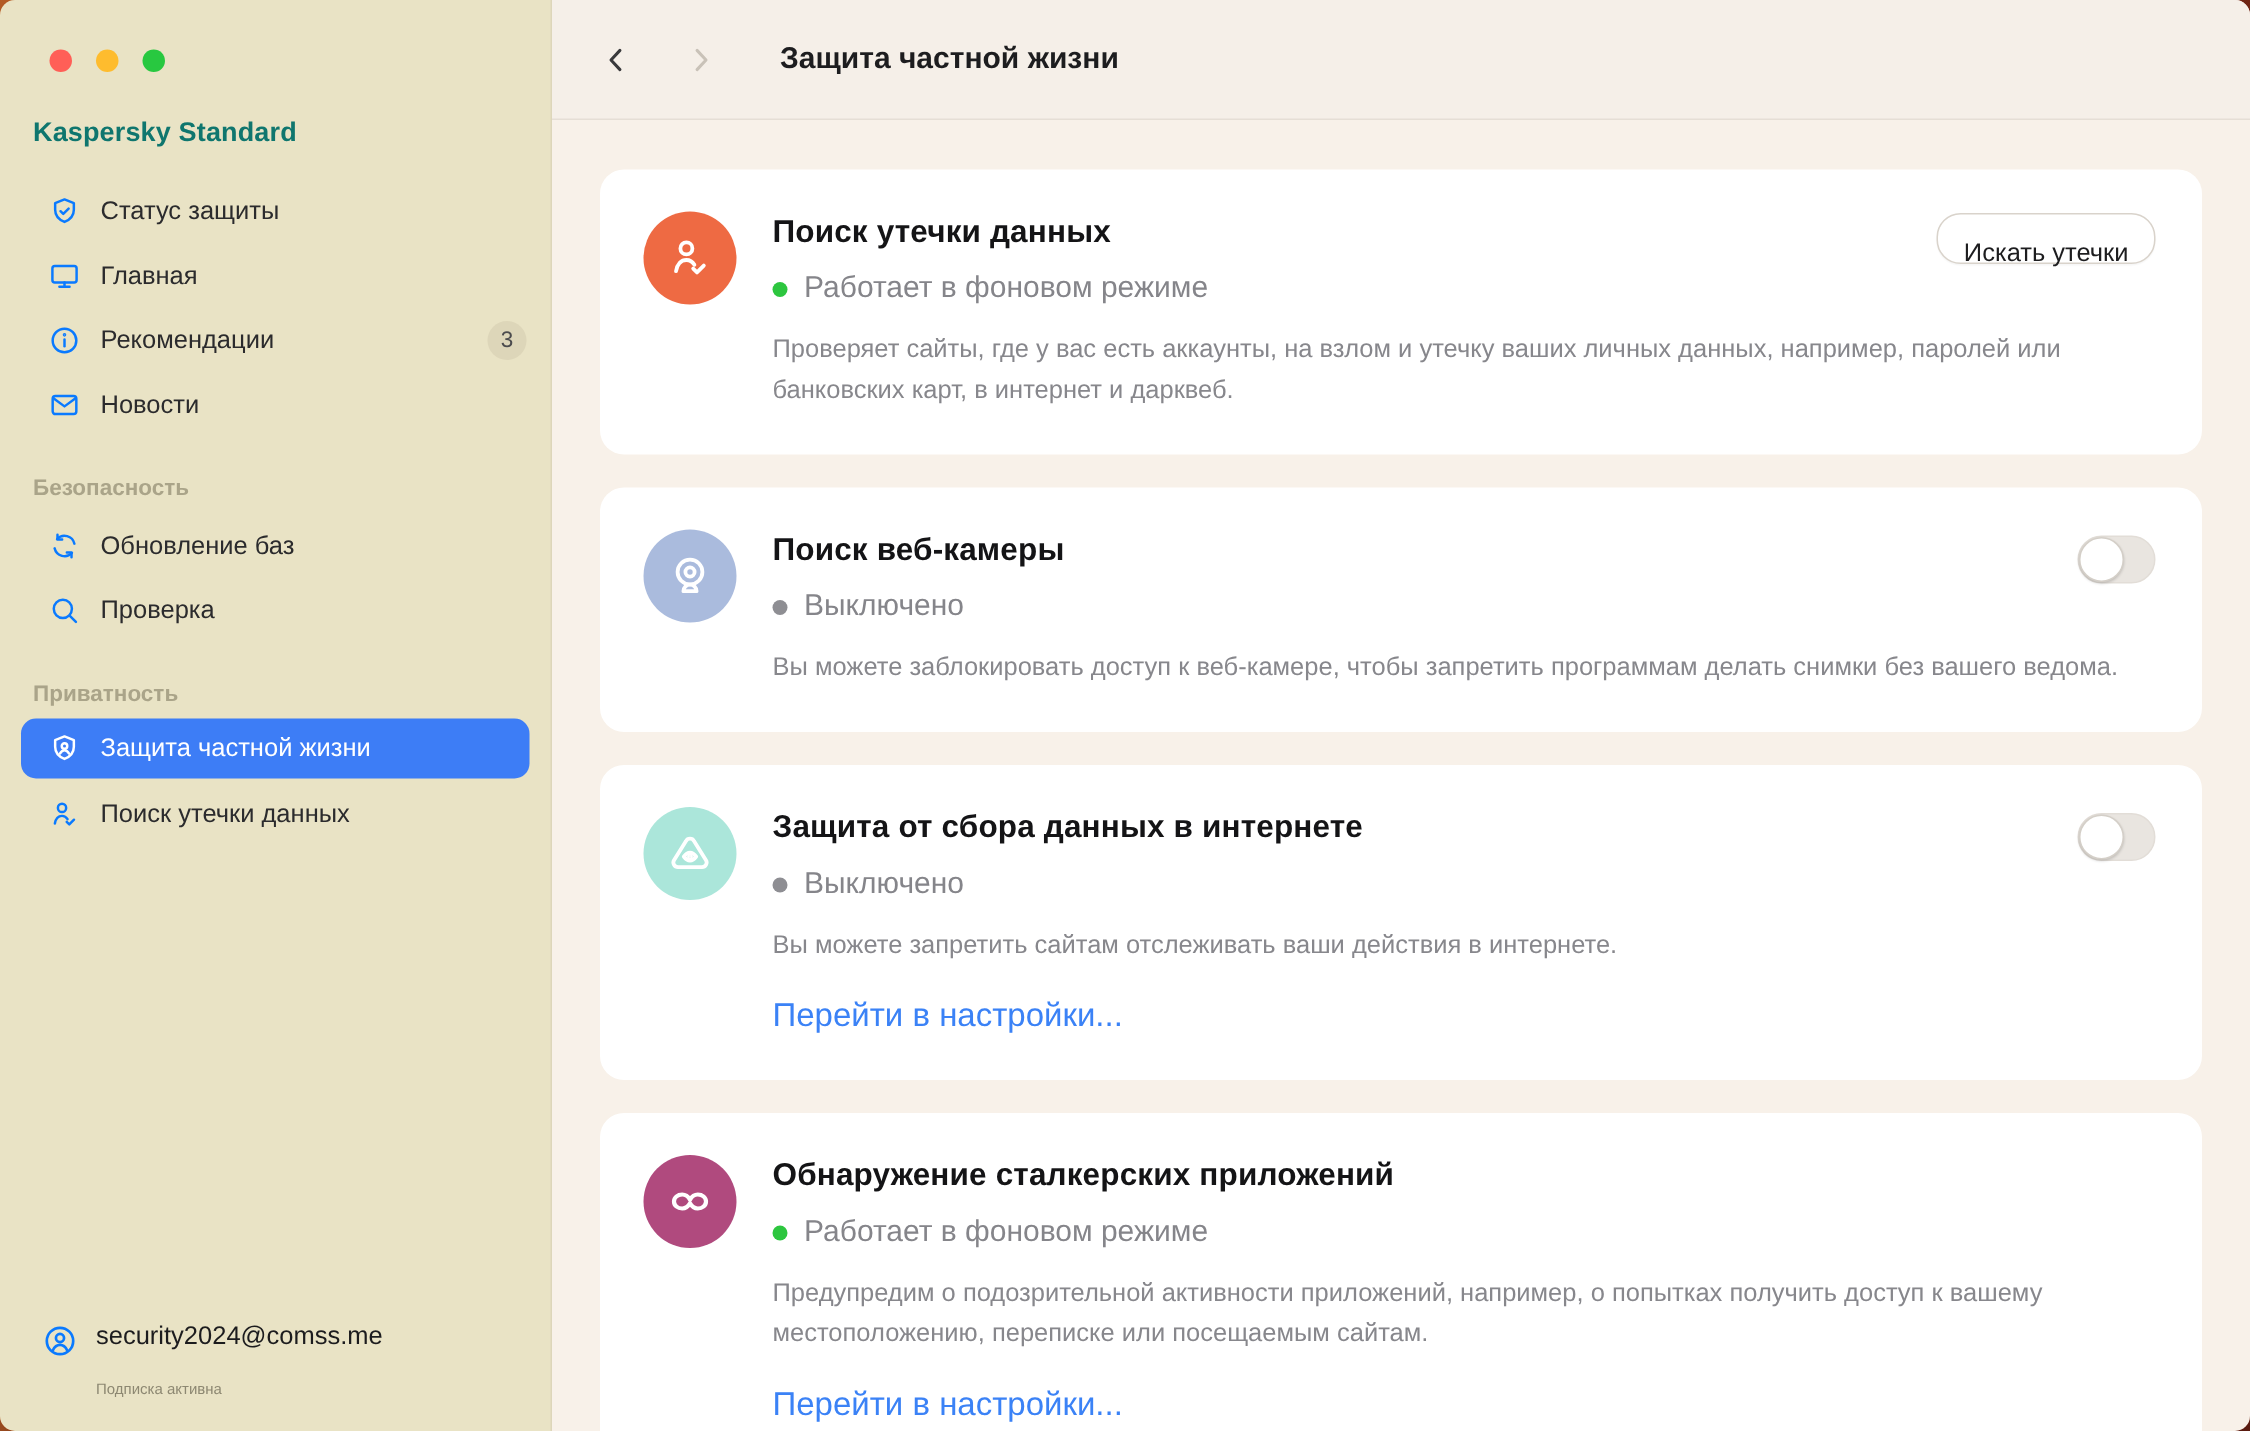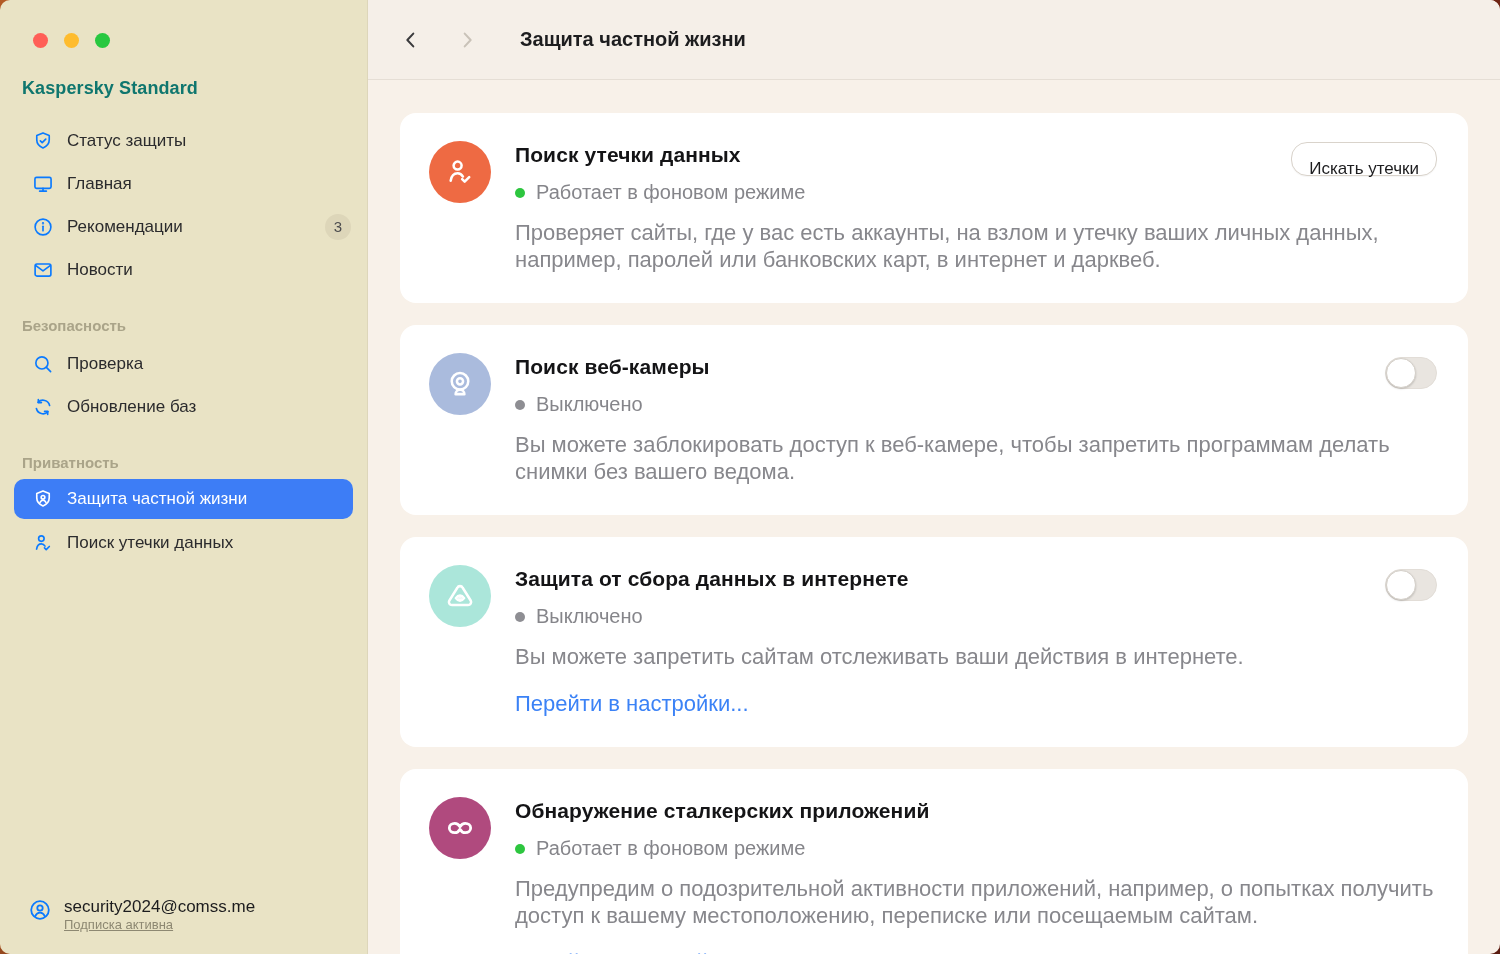--- a/index.html
+++ b/index.html
@@ -56,21 +56,21 @@
     background:#3d7df6; color:#ffffff;
   }
   .nav-item.selected-pill .nicon { color:#ffffff; }
   .account {
     position:absolute; left:28px; bottom:22px;
     display:flex; align-items:flex-start;
   }
   .account .nicon { width:24px; height:24px; color:#0a7aff; margin:1px 12px 0 0; }
   .account .nicon svg { width:24px; height:24px; }
   .account-email { font-size:17px; color:#1c1c1e; }
-  .account-sub { font-size:13px; color:#8d8872; margin-top:0;text-decoration:underline; }
+  .account-sub { font-size:10px; color:#8d8872; margin-top:20px; }
   
   .main { flex:1; display:flex; flex-direction:column; background:#f8f1e9; min-width:0; }
   .header {
     height:80px; flex:0 0 80px;
     background:#f5efe8;
     border-bottom:1px solid #e5ded5;
     display:flex; align-items:center;
     padding-left:28px;
   }
   .chev { width:30px; height:30px; display:flex; align-items:center; justify-content:center; cursor:default; }
@@ -101,21 +101,21 @@
   .card-icon.mint    { background:#abe6da; }
   .card-icon.magenta { background:#b04a7e; }
   .card-body { padding-top:2px; }
   .card-title { font-size:21px; font-weight:700; color:#141416; letter-spacing:.1px; }
   .status { display:flex; align-items:center; margin-top:14px; font-size:20px; color:#85858a; }
   .dot { width:10px; height:10px; border-radius:50%; margin-right:11px; }
   .dot.green { background:#2dc63f; }
   .dot.gray  { background:#8e8e93; }
   .desc {
     margin-top:15px; max-width:920px;
-    font-size:22px; line-height:27px; color:#87878c;
+    font-size:17px; line-height:27px; color:#87878c;
   }
   .settings-link {
     display:inline-block; margin-top:21px;
     font-size:22px; color:#3b82f6; text-decoration:none; cursor:pointer;
   }
   .pill-btn {
     position:absolute; top:29px; right:31px;
     height:32px; padding:16px 17px;
     background:#ffffff; border:1px solid #d9d3cb; border-radius:16px;
     font-family:inherit; font-size:17px; color:#1d1d1f;
@@ -191,37 +191,37 @@
           </svg>
         </span>
         <span>Новости</span>
       </div>
 
       <div class="section-label">Безопасность</div>
 
       <div class="nav-item">
         <span class="nicon">
           <svg viewBox="0 0 24 24" fill="none" stroke="currentColor" stroke-width="1.8" stroke-linecap="round" stroke-linejoin="round">
-            <circle cx="10.8" cy="10.8" r="6.6"></circle>
-              <path d="M15.7 15.7L20.3 20.3"></path>
-          </svg>
-        </span>
-        <span>Проверка</span>
-      </div>
-
-      <div class="nav-item">
-        <span class="nicon">
-          <svg viewBox="0 0 24 24" fill="none" stroke="currentColor" stroke-width="1.8" stroke-linecap="round" stroke-linejoin="round">
             <path d="M19.2 10.3A7.4 7.4 0 0 0 6.6 6.9"></path>
               <path d="M6.9 3.8v3.4h3.4"></path>
             <path d="M4.8 13.7a7.4 7.4 0 0 0 12.6 3.4"></path>
               <path d="M17.1 20.2v-3.4h-3.4"></path>
           </svg>
         </span>
         <span>Обновление баз</span>
+      </div>
+
+      <div class="nav-item">
+        <span class="nicon">
+          <svg viewBox="0 0 24 24" fill="none" stroke="currentColor" stroke-width="1.8" stroke-linecap="round" stroke-linejoin="round">
+            <circle cx="10.8" cy="10.8" r="6.6"></circle>
+              <path d="M15.7 15.7L20.3 20.3"></path>
+          </svg>
+        </span>
+        <span>Проверка</span>
       </div>
 
       <div class="section-label">Приватность</div>
 
       <div class="nav-item selected-pill">
         <span class="nicon">
           <svg viewBox="0 0 24 24" fill="none" stroke="currentColor" stroke-width="1.8" stroke-linecap="round" stroke-linejoin="round">
             <path d="M12 3.2l6.8 2.7v4.8c0 4.4-2.9 7.3-6.8 8.9-3.9-1.6-6.8-4.5-6.8-8.9V5.9z"></path>
             <circle cx="12" cy="10.2" r="2"></circle>
               <path d="M8.8 15.6c.8-1.5 1.9-2.3 3.2-2.3s2.4.8 3.2 2.3"></path>

